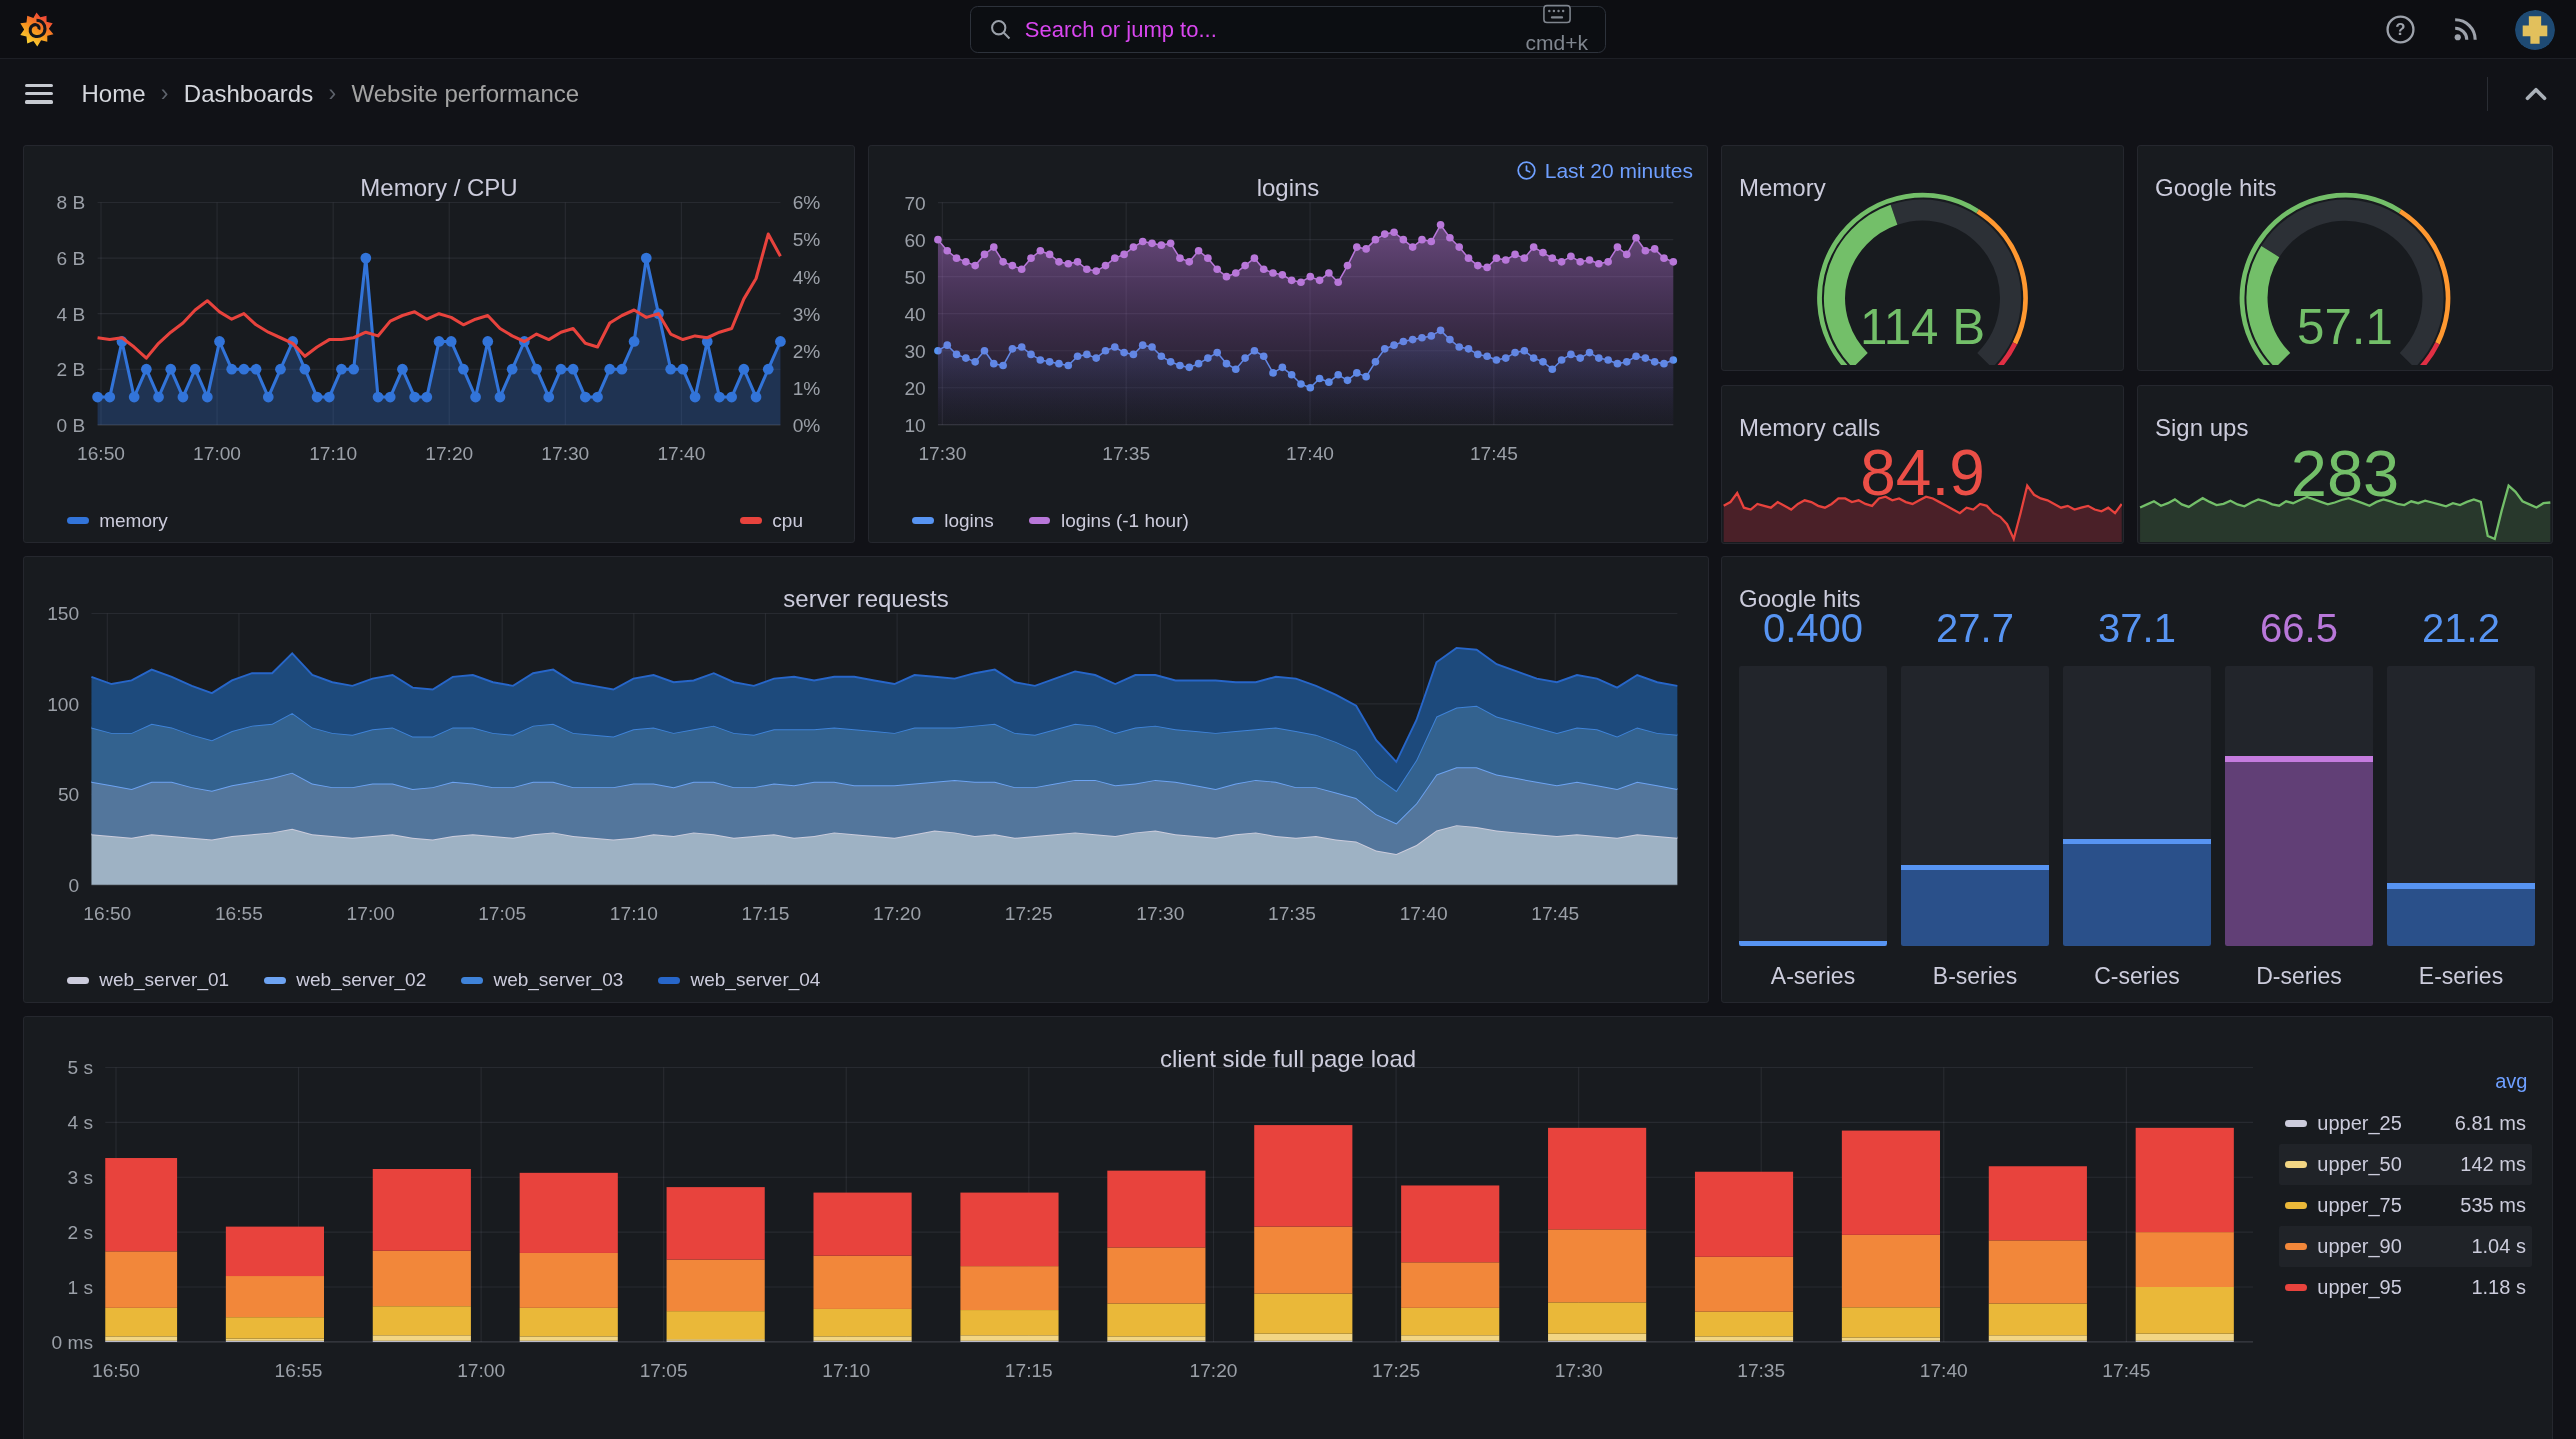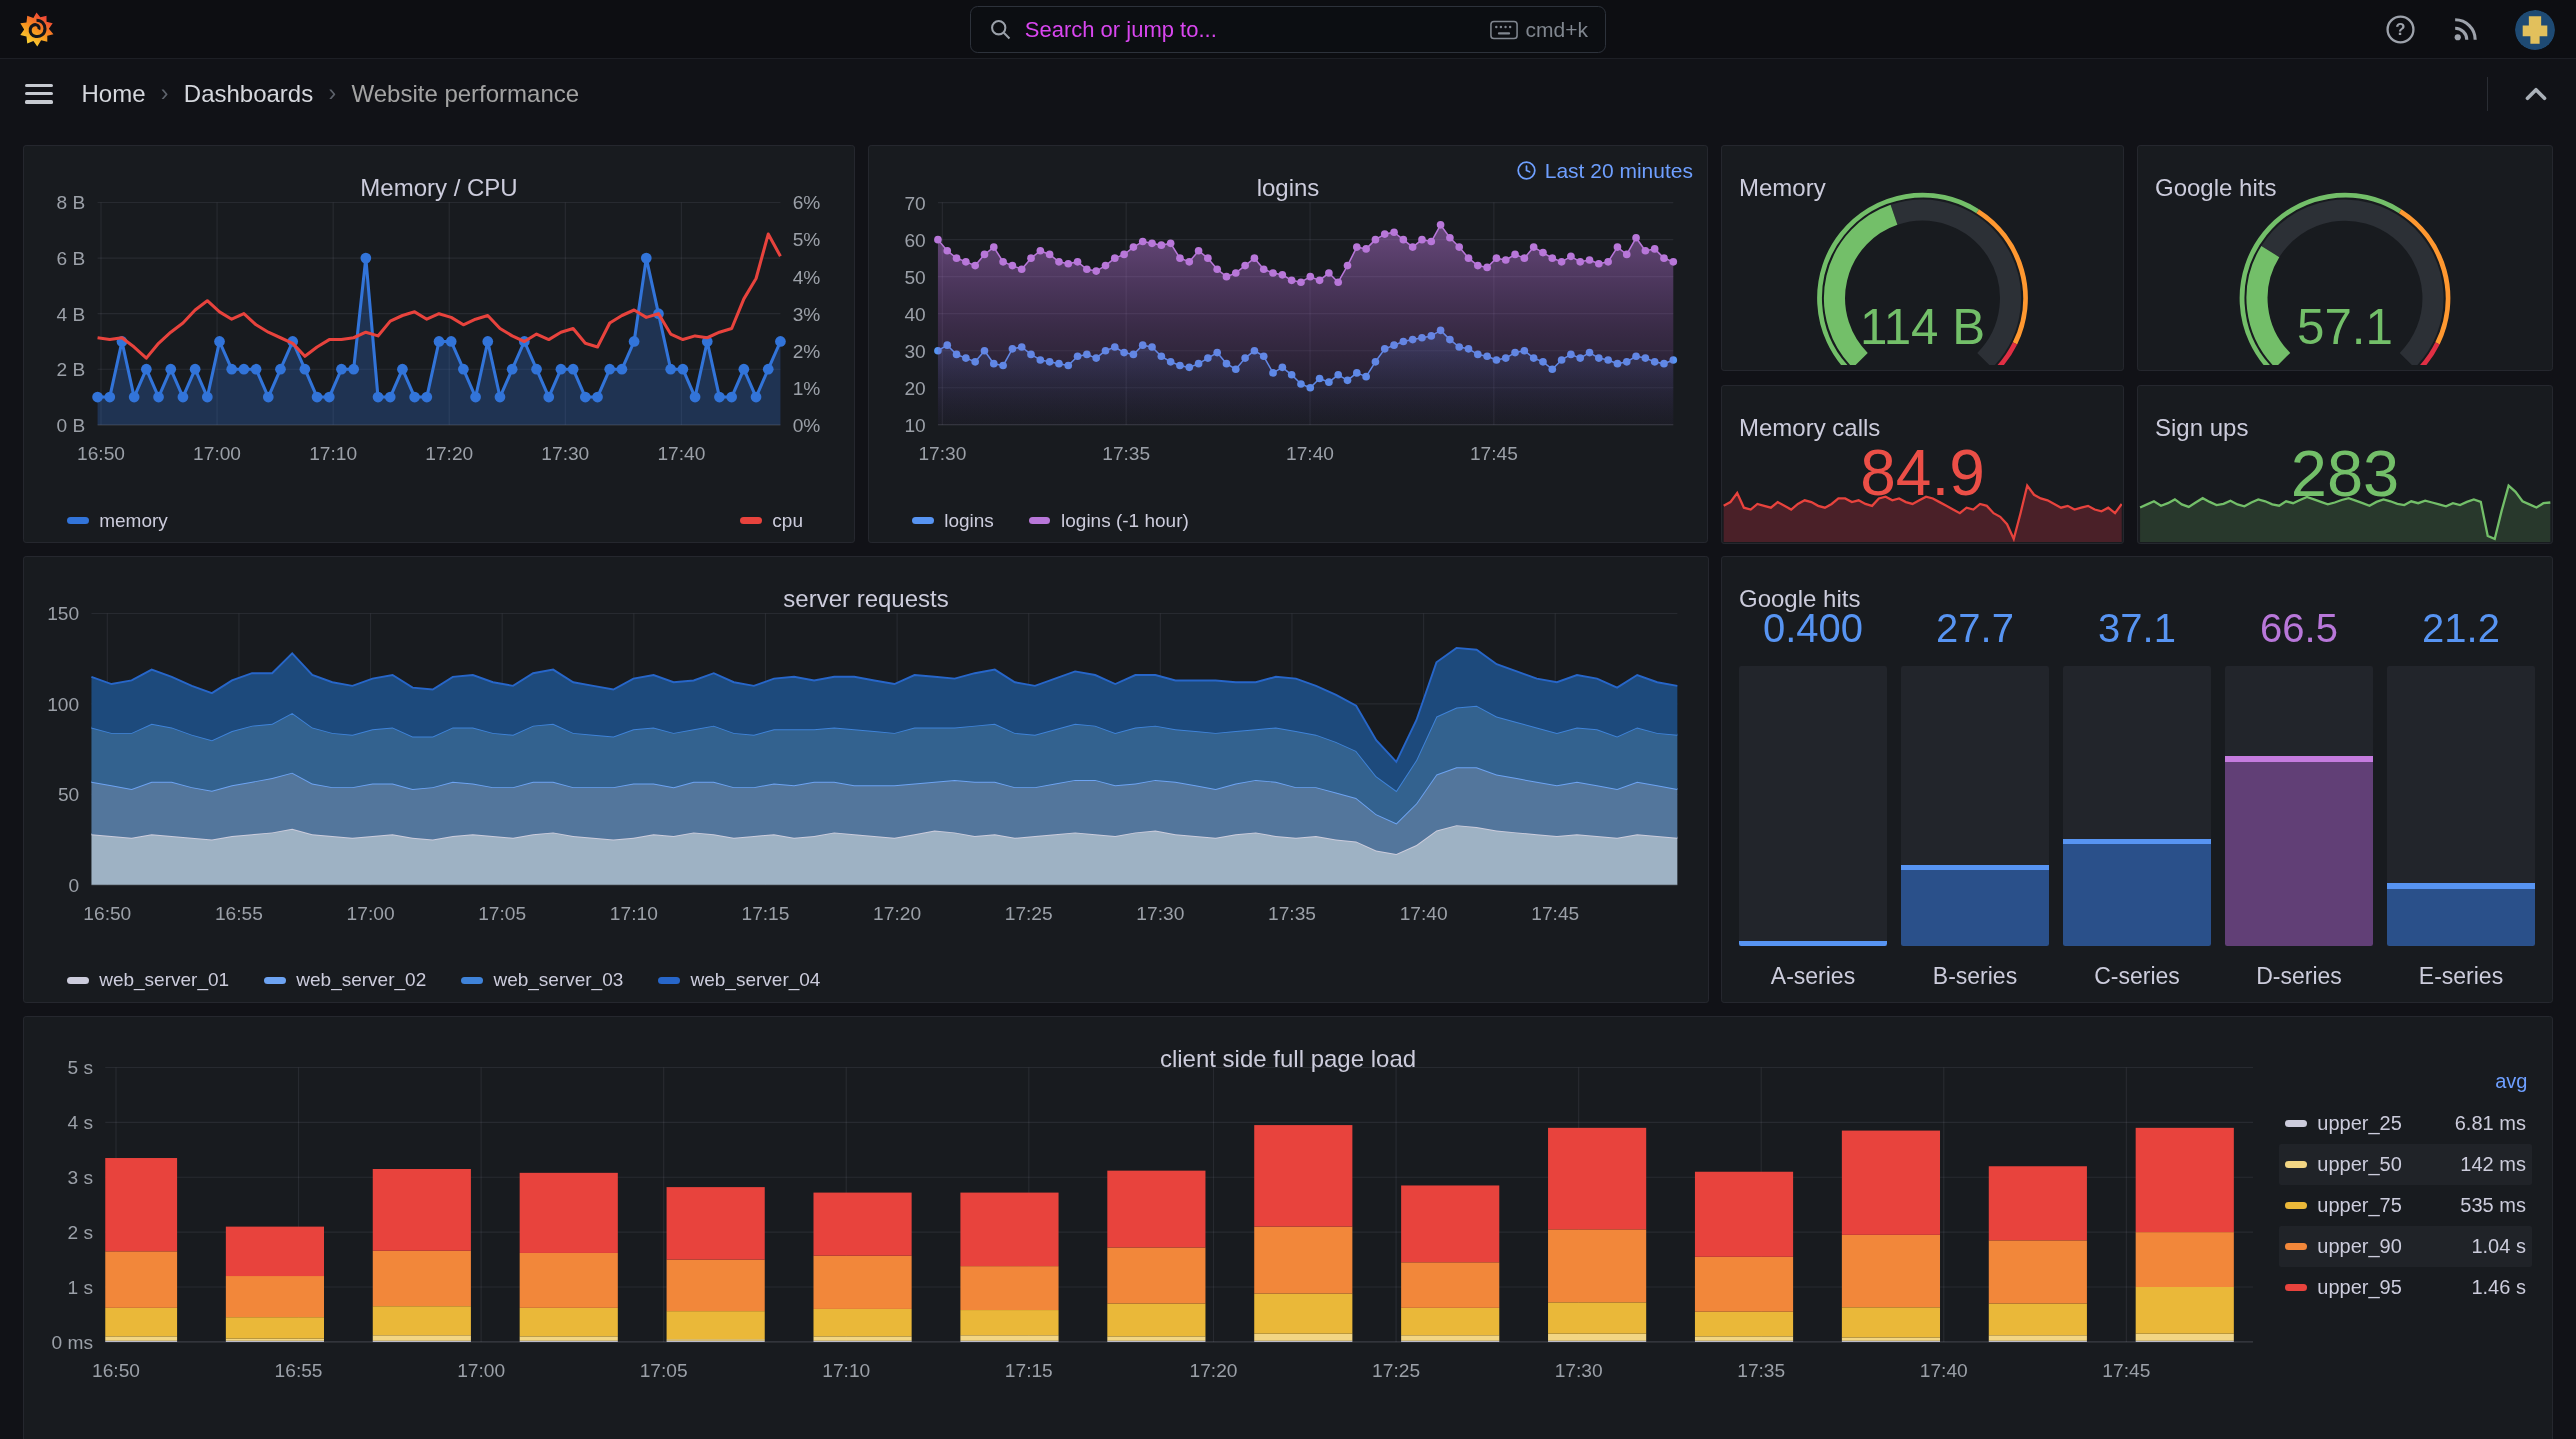--- a/index.html
+++ b/index.html
@@ -8,21 +8,21 @@
   svg text { font-family:"Liberation Sans", sans-serif; }
 
   
   .nav { position:absolute; top:0; left:0; width:2576px; height:59px; background:#0d0e12;
          border-bottom:0.8px solid #1d1f25; z-index:5; }
   .logo { position:absolute; left:18.4px; top:10.7px; width:37px; height:37px; cursor:pointer; }
   .searchbox { position:absolute; left:50%; transform:translateX(-50%); top:6.1px; width:636px; height:47px;
          background:#0c0e12; border:0.8px solid #2d323b; border-radius:7.7px; display:flex; align-items:center;
          padding:0 17px; cursor:text; }
   .searchbox .ph { color:#d946ef; font-size:22px; margin-left:12.3px; flex:1; }
-  .shortcut { display:flex; align-items:center; gap:7.7px; color:#80868f; font-size:21px; }
+  .shortcut { display:flex; align-items:center; gap:7.7px; color:#80868f; font-size:21px;flex-direction:column; }
   .navicons { position:absolute; right:21.5px; top:0; height:59px; display:flex; align-items:center; gap:34px; }
   .navicon { width:31px; height:31px; cursor:pointer; }
   .avatar { width:40px; height:40px; border-radius:50%; overflow:hidden; cursor:pointer; }
 
   
   .crumbrow { position:absolute; top:60px; left:0; width:2576px; height:67px; background:#111217;
               display:flex; align-items:center; }
   .burger { width:28px; height:20px; margin-left:24.5px; display:flex; flex-direction:column;
             justify-content:space-between; cursor:pointer; }
   .burger div { height:3.1px; background:#c7cad1; border-radius:1.5px; }
@@ -780,19 +780,19 @@
           <span class="vl">535 ms</span>
         </div>
         <div class="trow alt">
           <span class="swatch" style="background: rgb(242, 135, 58);"></span>
           <span class="nm">upper_90</span>
           <span class="vl">1.04 s</span>
         </div>
         <div class="trow">
           <span class="swatch" style="background: rgb(232, 67, 61);"></span>
           <span class="nm">upper_95</span>
-          <span class="vl">1.46 s</span>
+          <span class="vl">1.18 s</span>
         </div>
       </div>
   </div>
 
 </div>
 
 
 </body></html>

